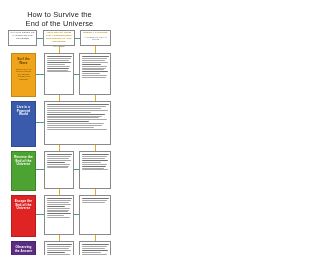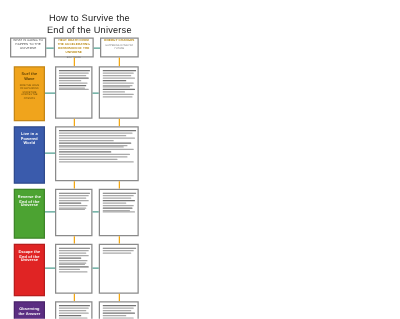--- a/index.html
+++ b/index.html
@@ -14,21 +14,20 @@
   #poster{position:relative;width:119px;height:255px;}
 
   
   .title{
     position:absolute;left:0;top:10px;width:119px;
     text-align:center;
     font-size:7.4px;line-height:9.2px;
     color:#1a1a1a;
     letter-spacing:0.15px;
     font-weight:400;
-    margin-left:12px;
   }
   .title .l2{display:block;}
 
   
   .box{position:absolute;box-sizing:border-box;}
   .card{
     background:#ffffff;
     border:0.5px solid #8a8a8a;
   }
   .colorbox{

